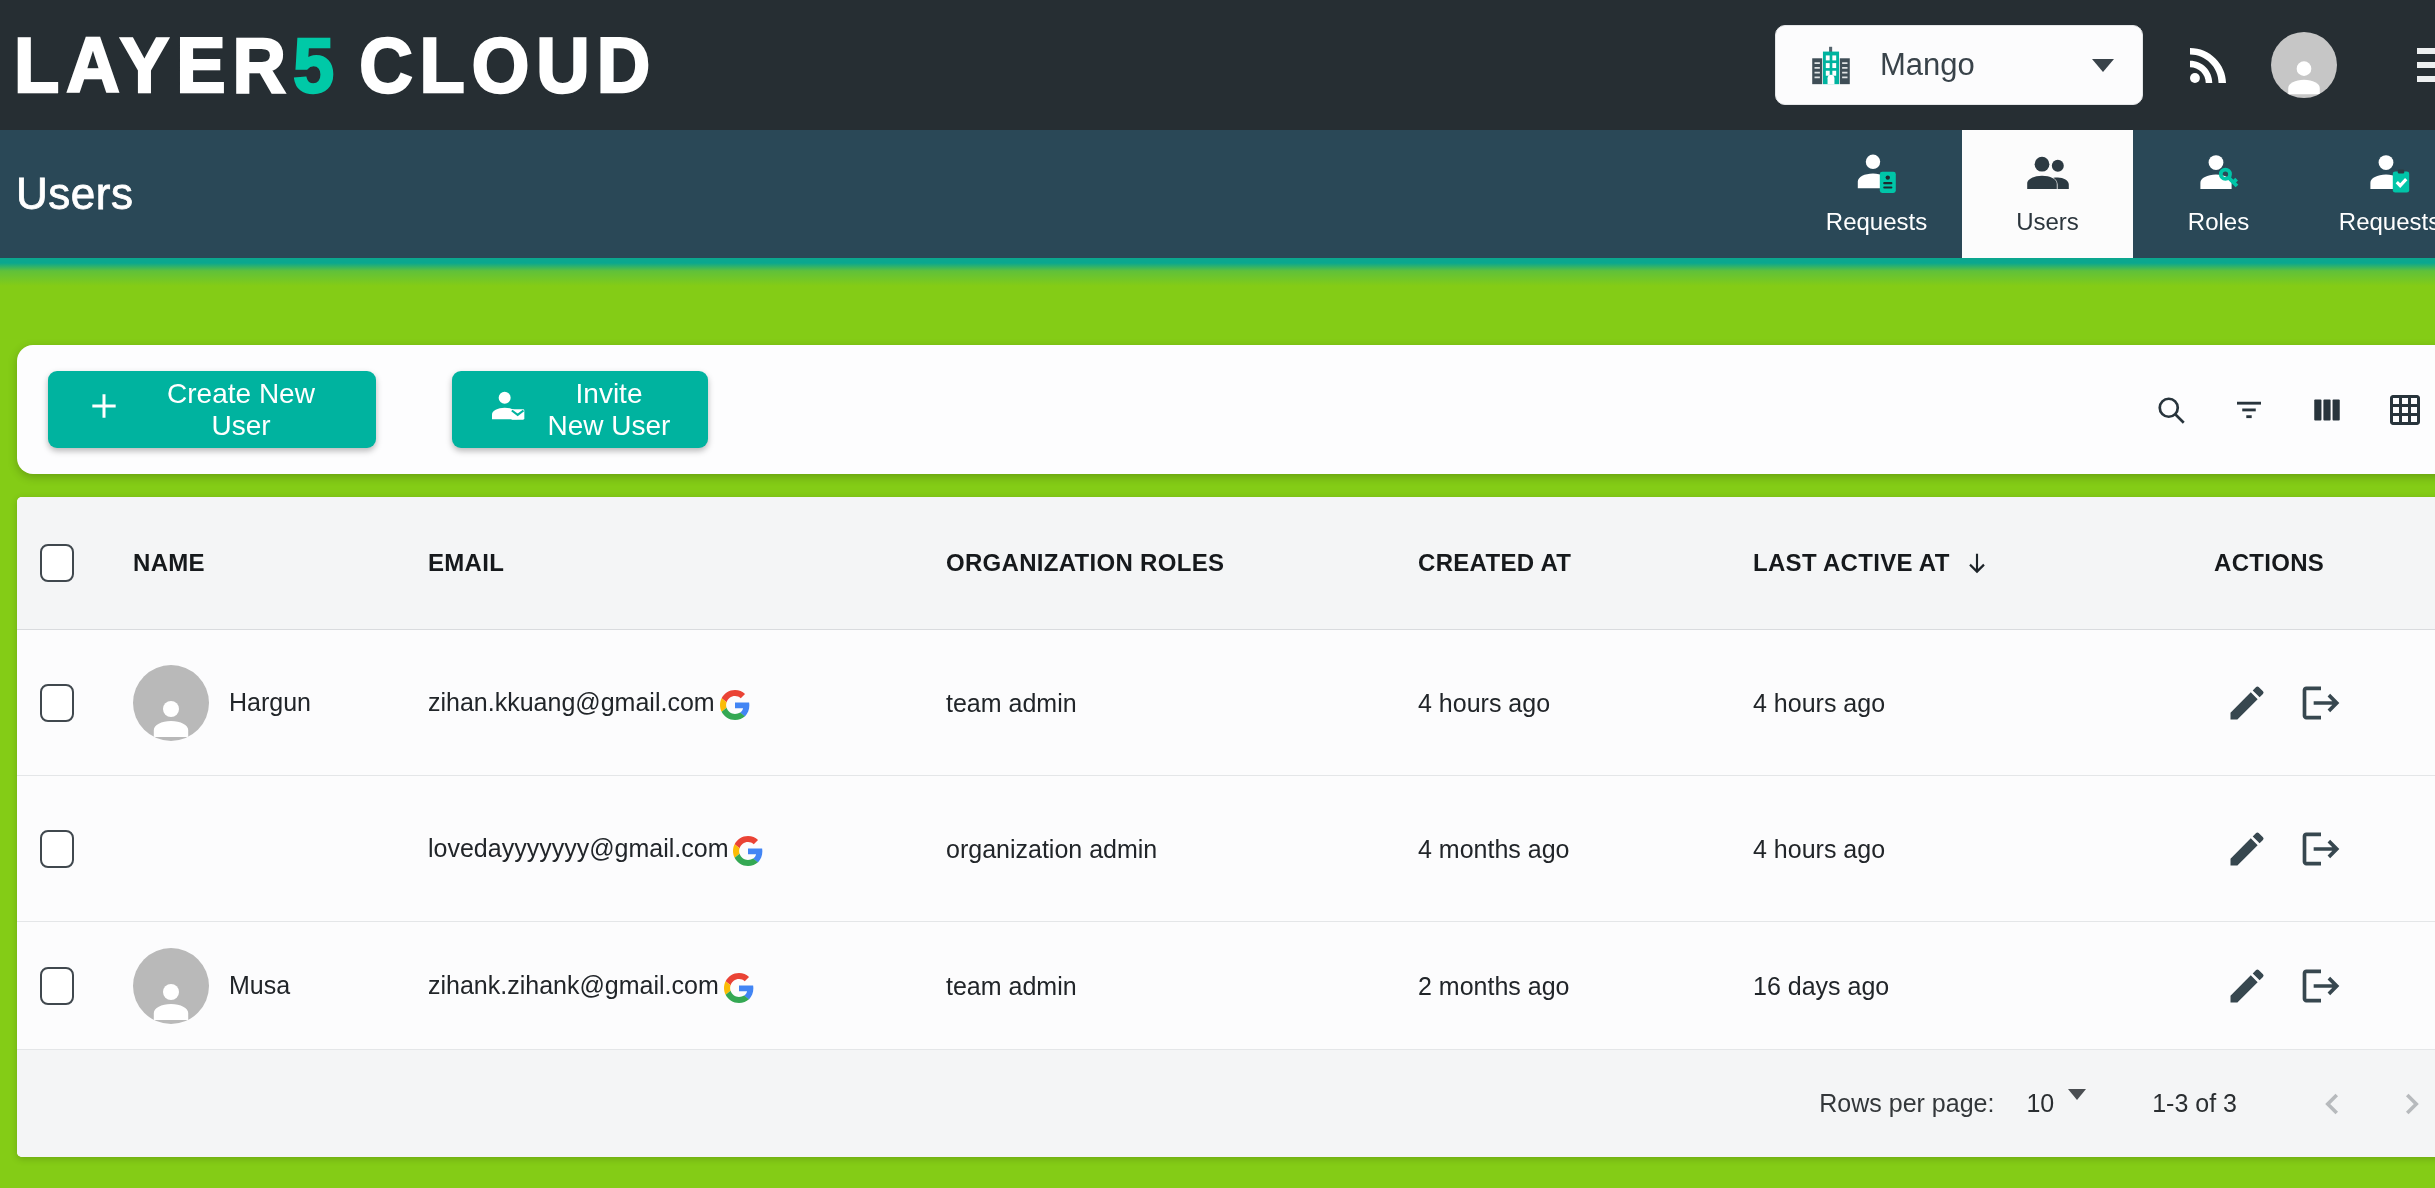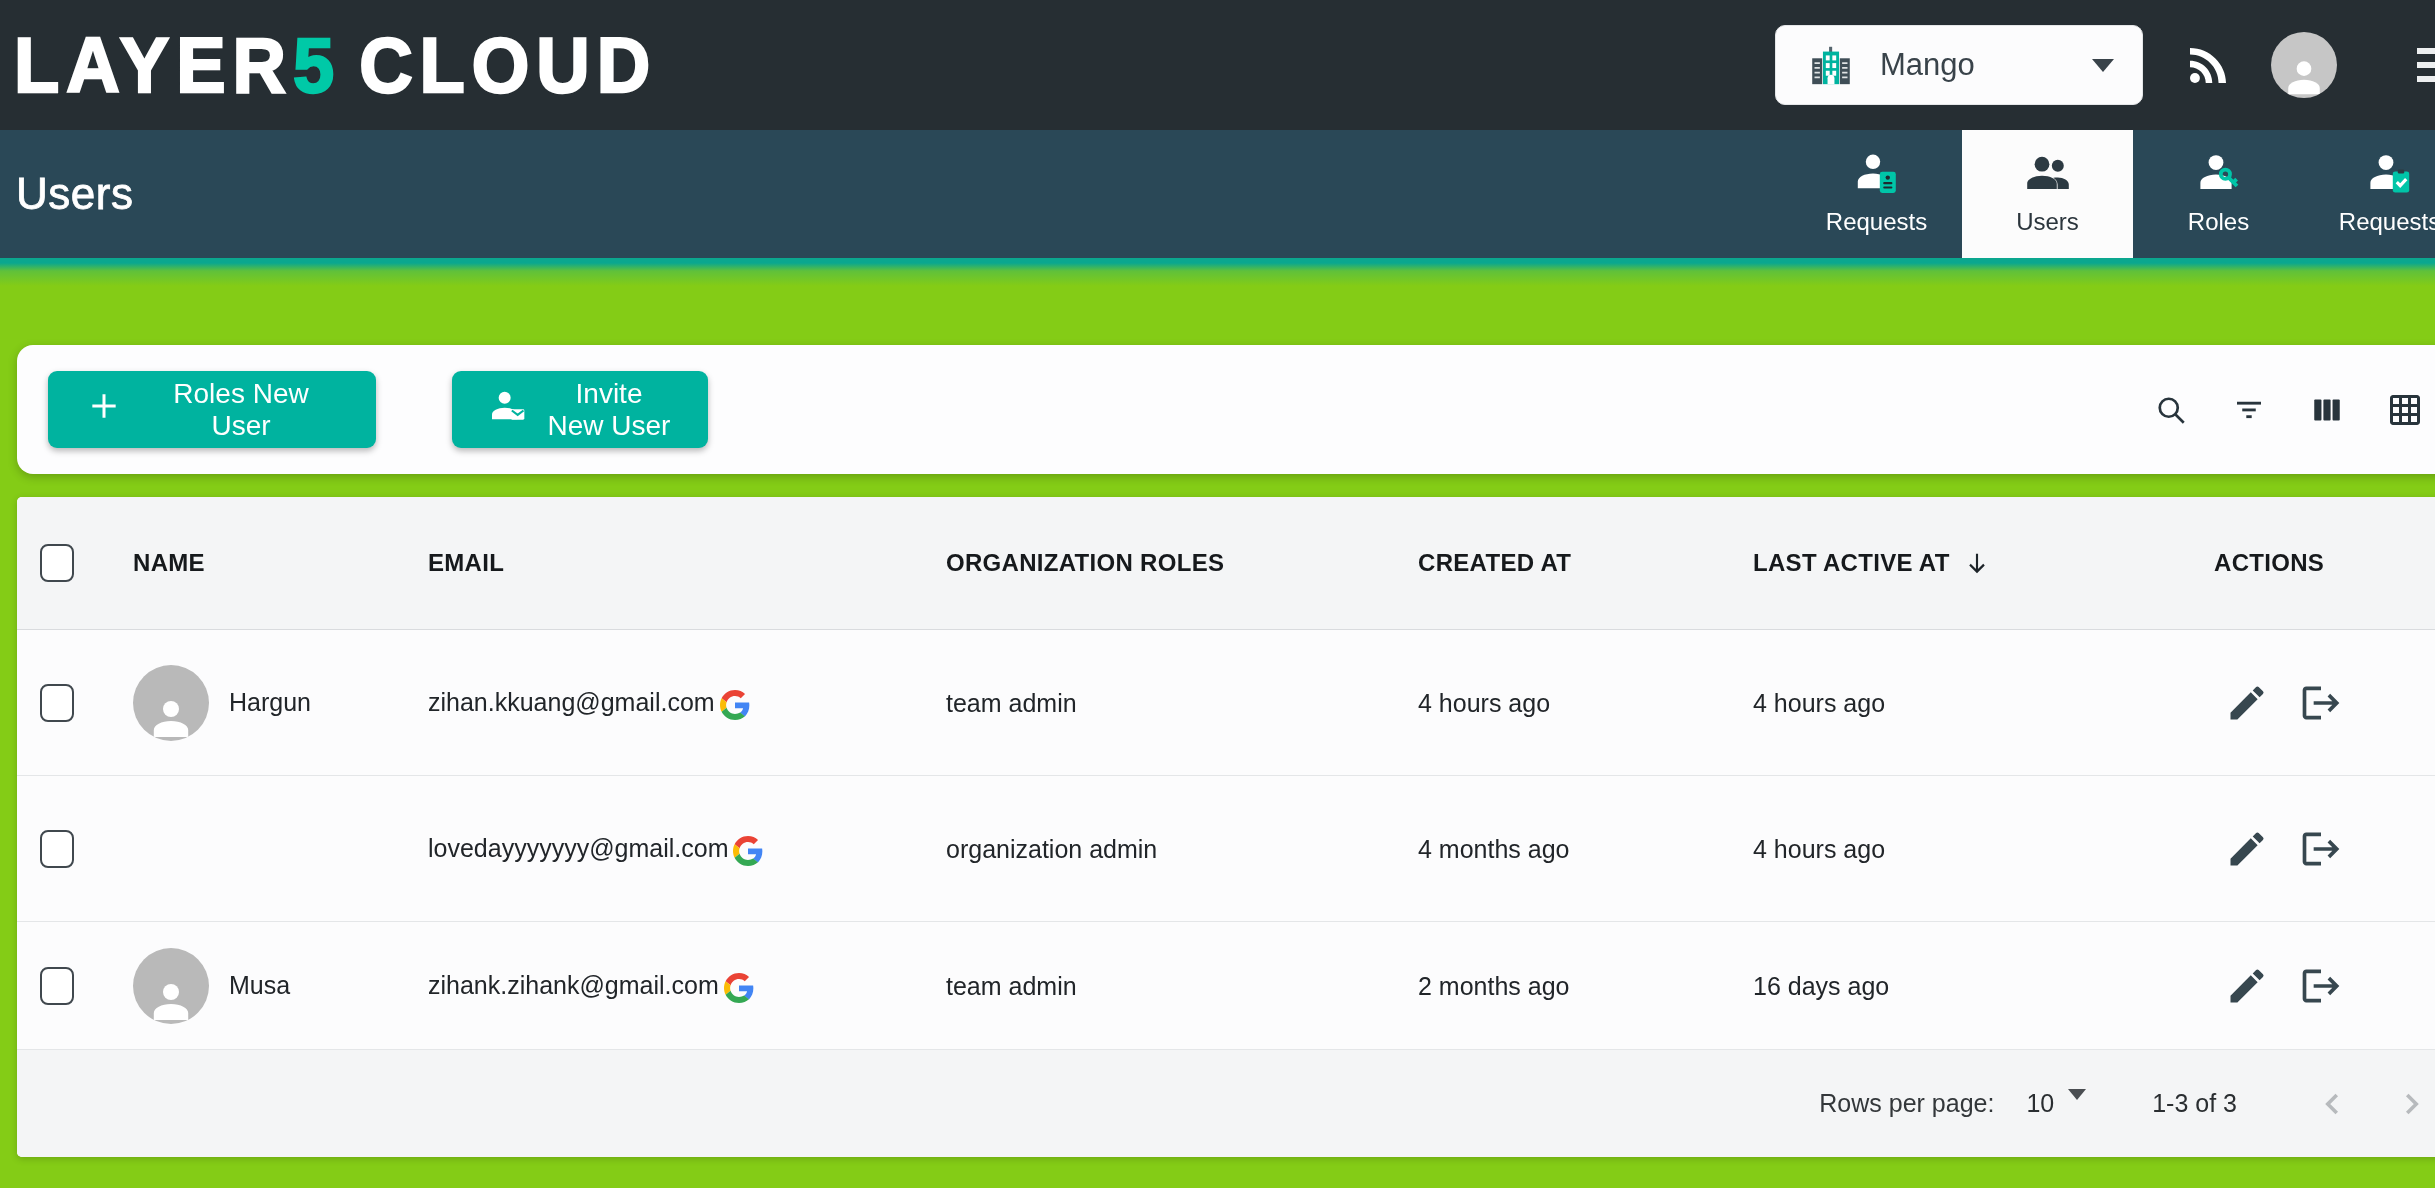--- a/index.html
+++ b/index.html
@@ -225,21 +225,21 @@
 
   <div class="glow"></div>
 
   <section class="toolbar-card">
     <button class="btn create">
       <span>
         <svg viewBox="0 0 24 24" width="40" height="40">
             <path d="M12 5v14M5 12h14" stroke="#FFFFFF" stroke-width="1.8" fill="none"></path>
           </svg>
       </span>
-      <span>Roles New User</span>
+      <span>Create New User</span>
     </button>
 
 
     <button class="btn invite">
       <span>
         <svg viewBox="0 0 24 24" width="40" height="40">
           <g fill="#FFFFFF">
               <circle cx="10" cy="7" r="3.6"></circle>
               <path d="M10 13c-4.2 0-7.6 1.8-7.6 4V20h15.2v-3c0-2.2-3.4-4-7.6-4z"></path>
             </g>

